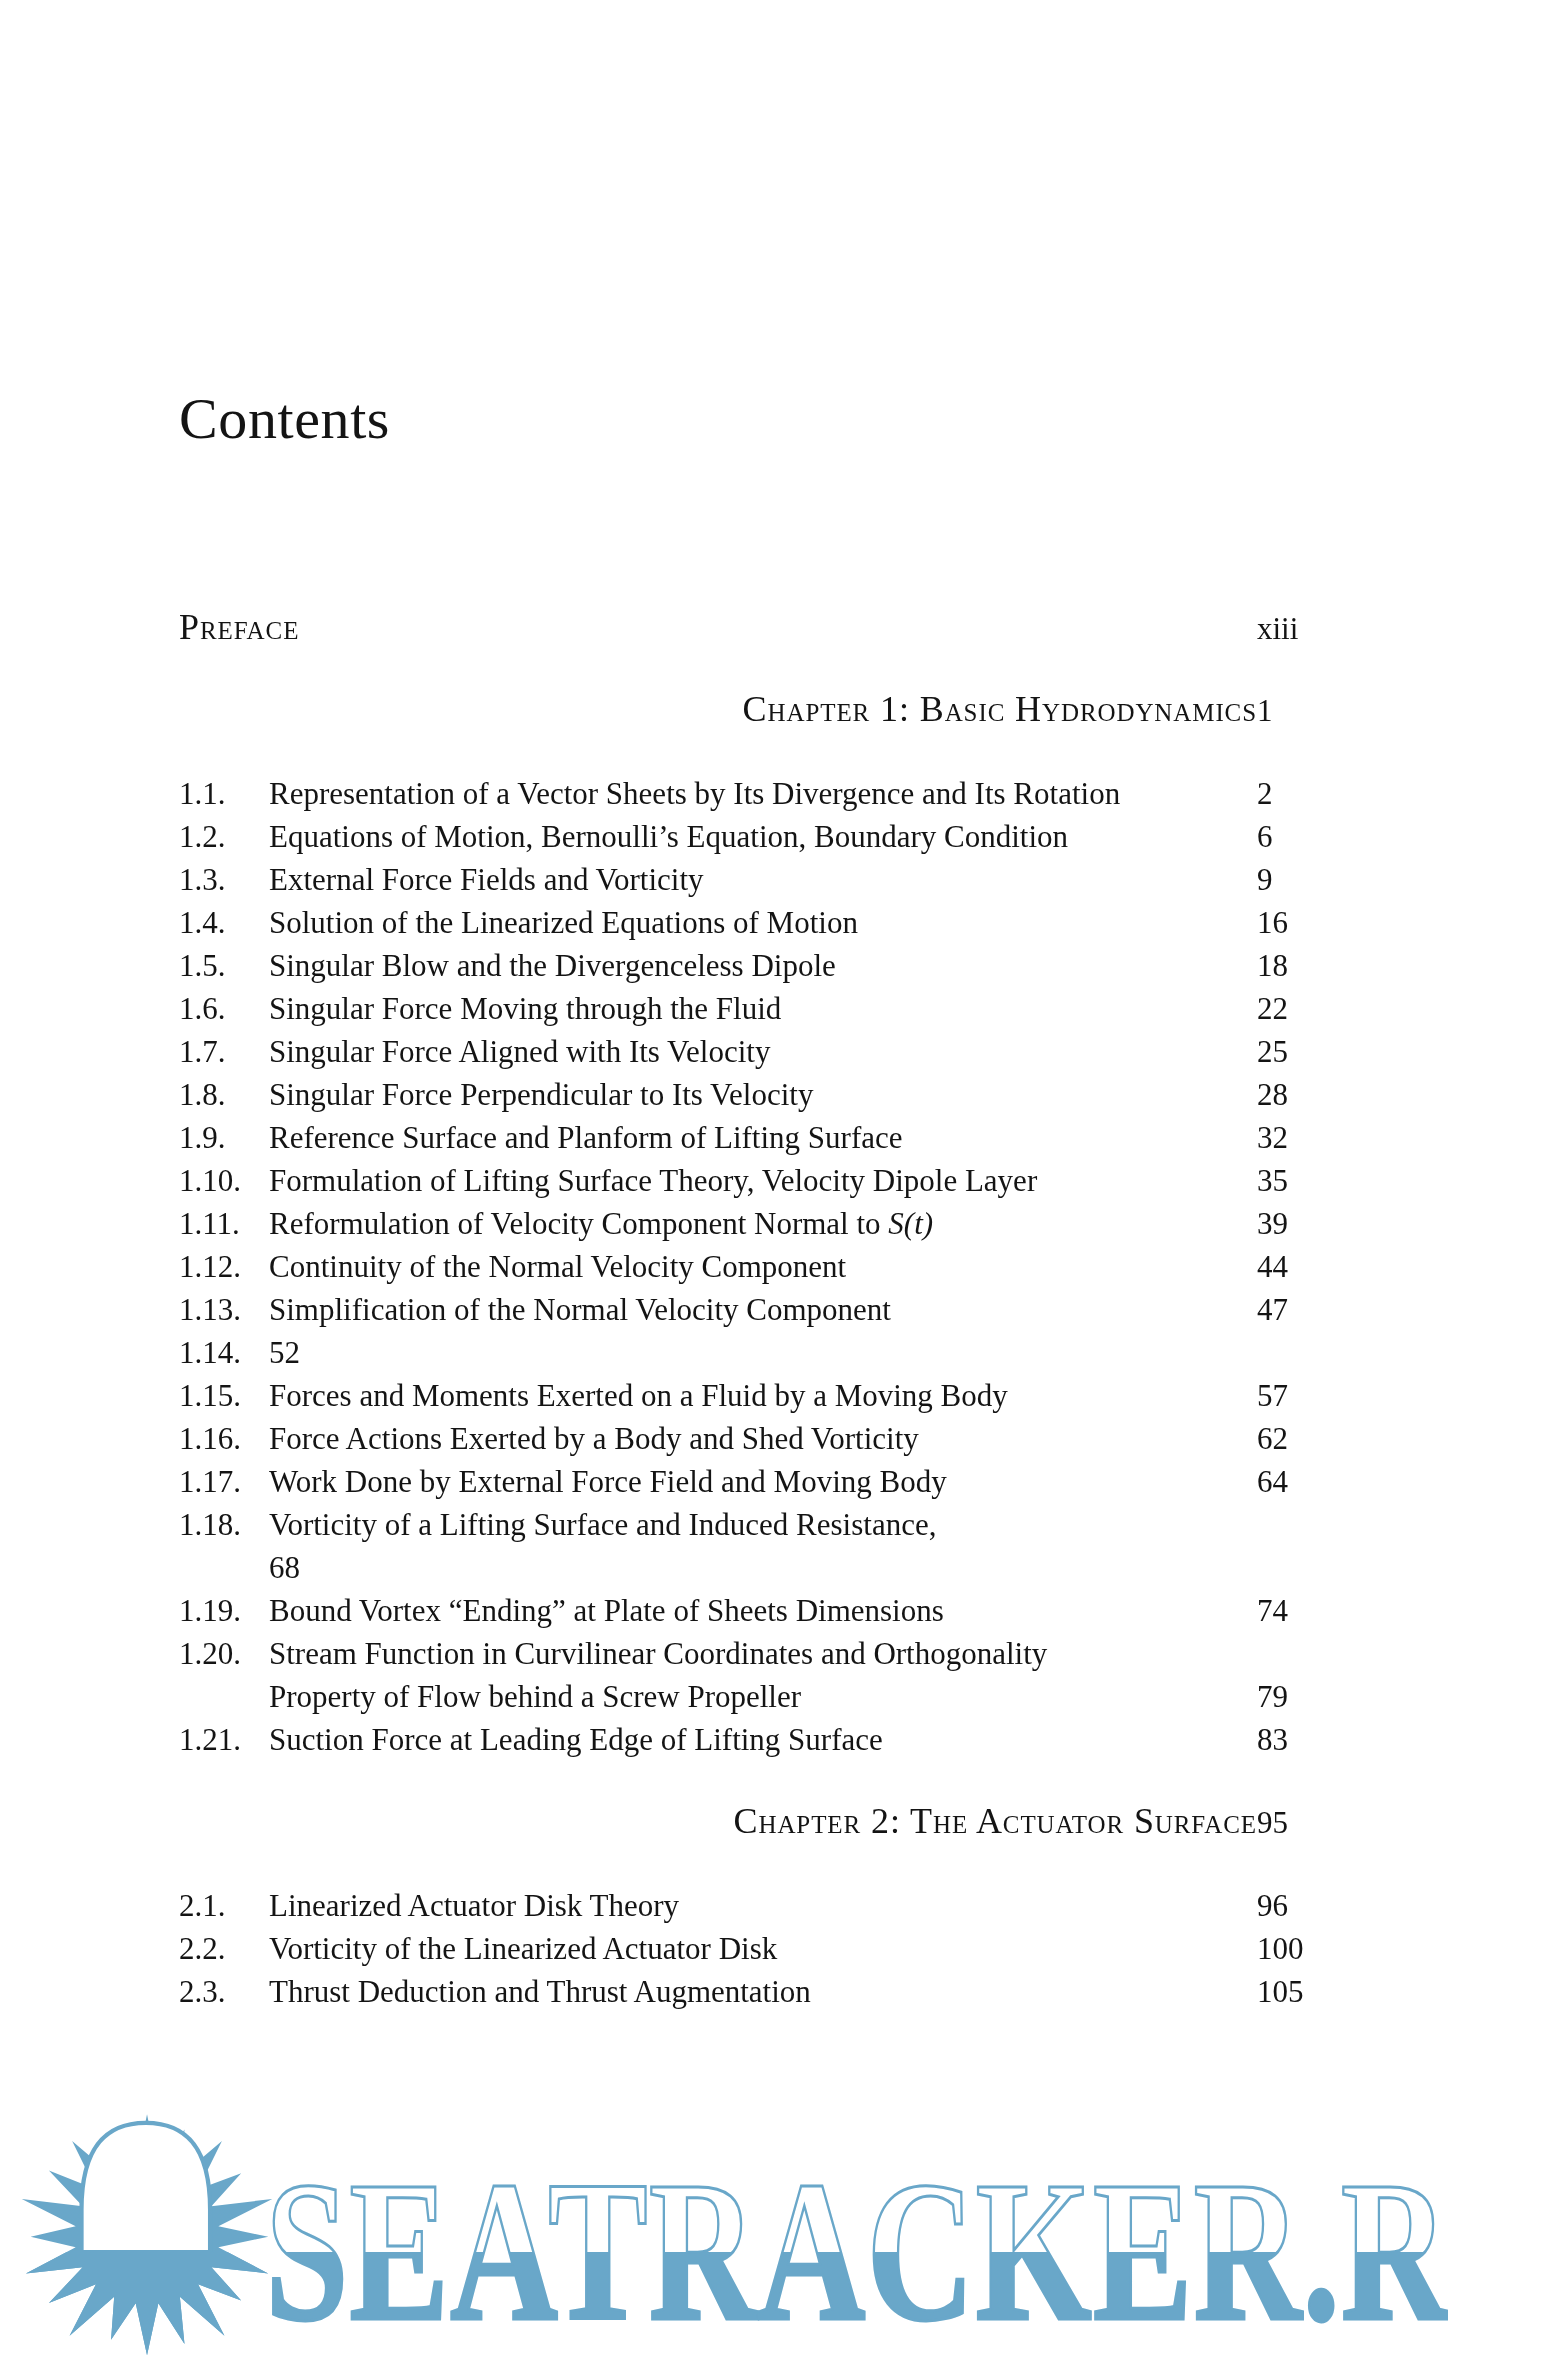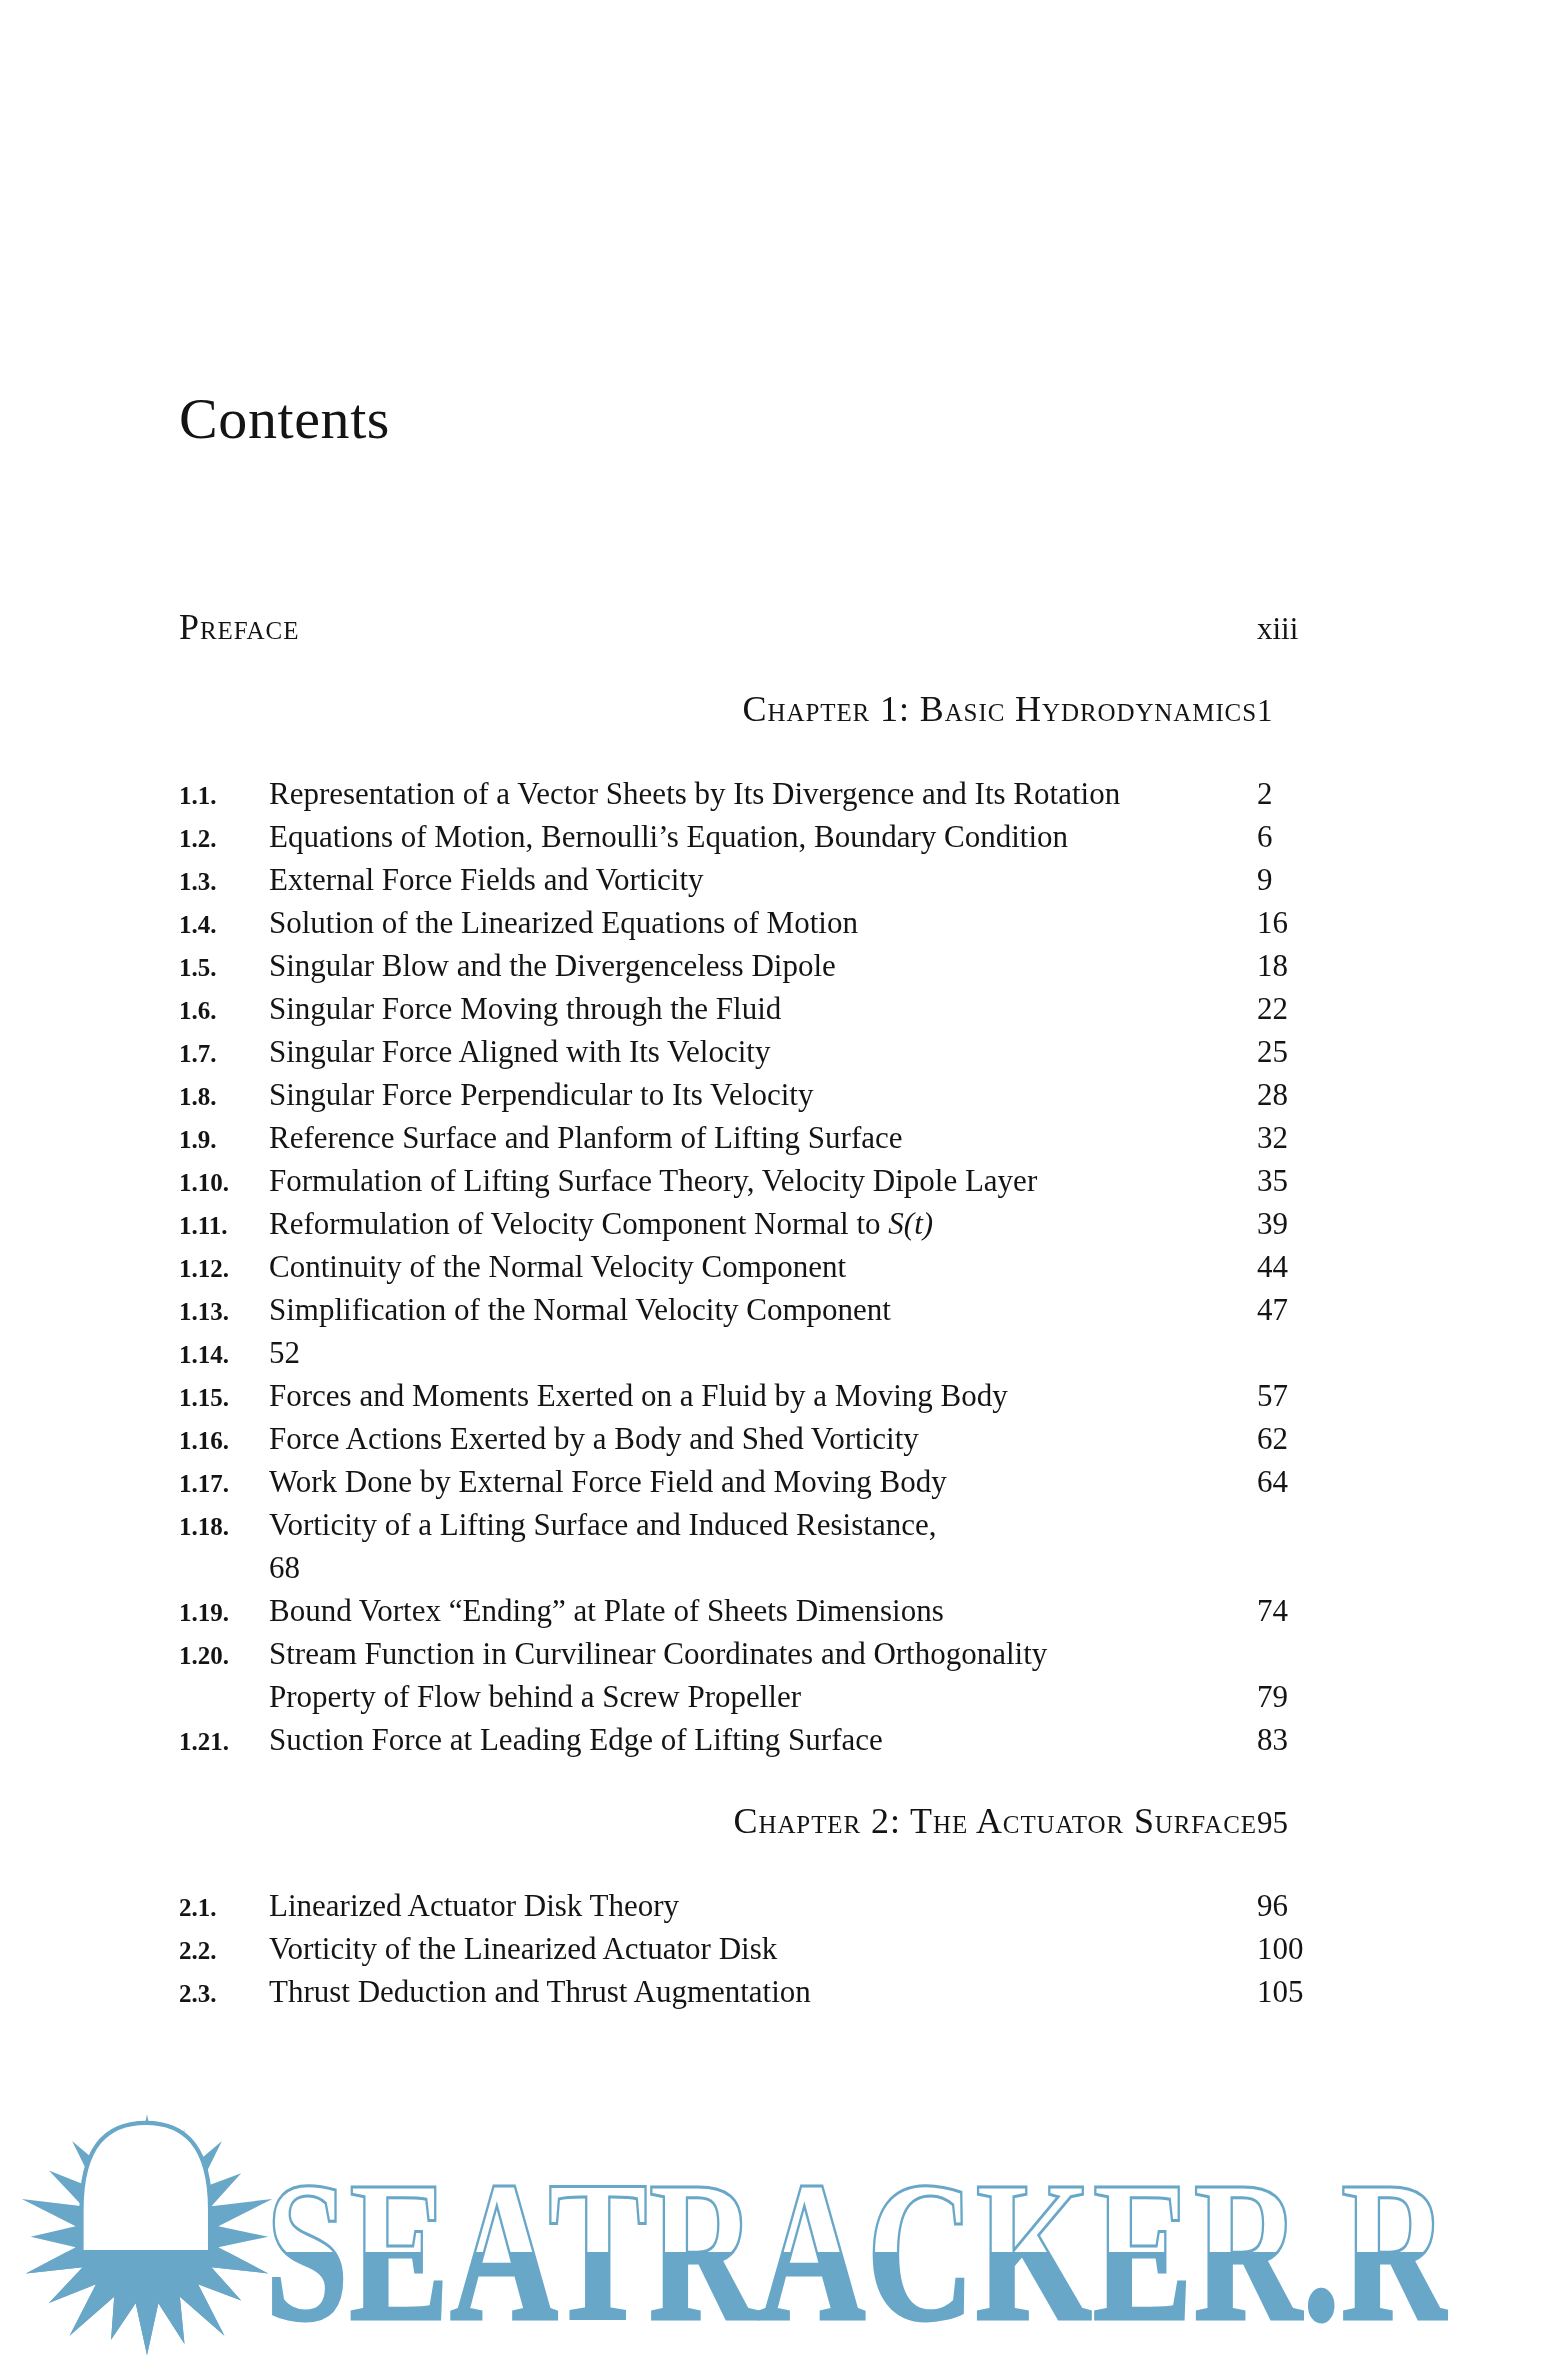--- a/index.html
+++ b/index.html
@@ -7,21 +7,21 @@
   .page{
     position:relative;width:1448px;height:2366px;background:#ffffff;
     font-family:"Liberation Serif","DejaVu Serif",serif;color:#141414;overflow:hidden;
   }
   .doc-title{
     position:absolute;left:179px;top:385px;margin:0;
     font-size:58px;font-weight:400;letter-spacing:0.6px;
   }
   .toc{position:absolute;left:179px;top:606px;width:1176px;}
   .row{display:flex;align-items:baseline;height:43px;line-height:43px;}
-  .row .num{flex:0 0 90px;width:90px;font-size:25px;font-weight:bold;}
+  .row .num{flex:0 0 90px;width:90px;font-size:31px;}
   .row .titlecell{flex:1 1 auto;font-size:31px;white-space:nowrap;overflow:visible;}
   .row .pg{flex:0 0 98px;width:98px;text-align:left;font-size:31px;}
   .heading{margin-top:39px;margin-bottom:41px;}
   .heading .label{flex:1 1 auto;font-variant:small-caps;font-size:36px;letter-spacing:0.9px;white-space:nowrap;text-align:right;}
   .front .label{flex:1 1 auto;font-variant:small-caps;font-size:36px;letter-spacing:0.9px;}
   .front{margin:0;}
   .math{font-style:italic;}
   .watermark-svg{position:absolute;left:0;top:0;width:1568px;height:2366px;pointer-events:none;}
 </style>
 </head>

